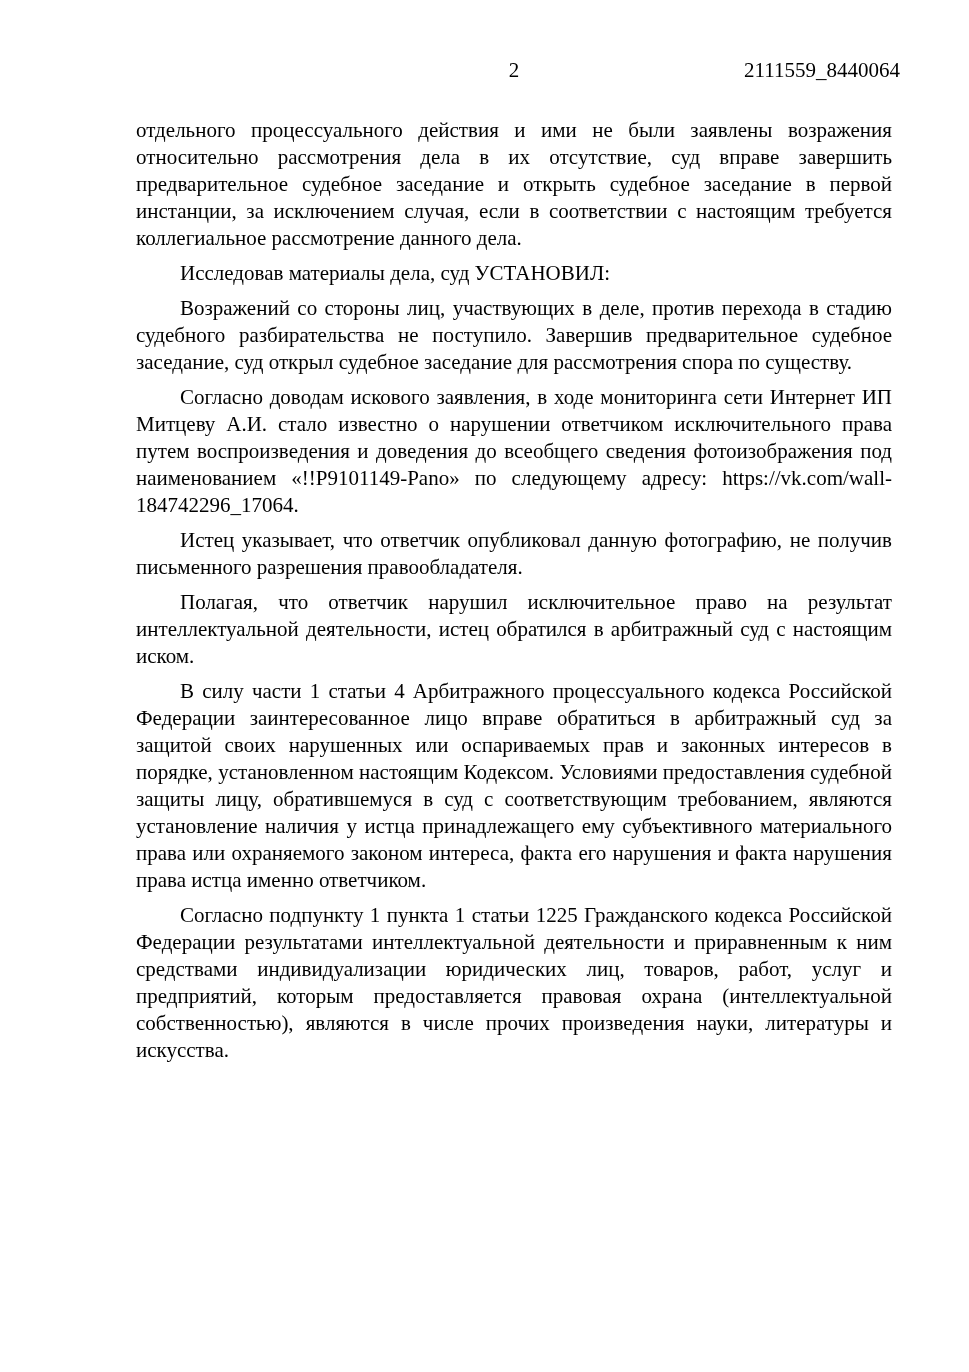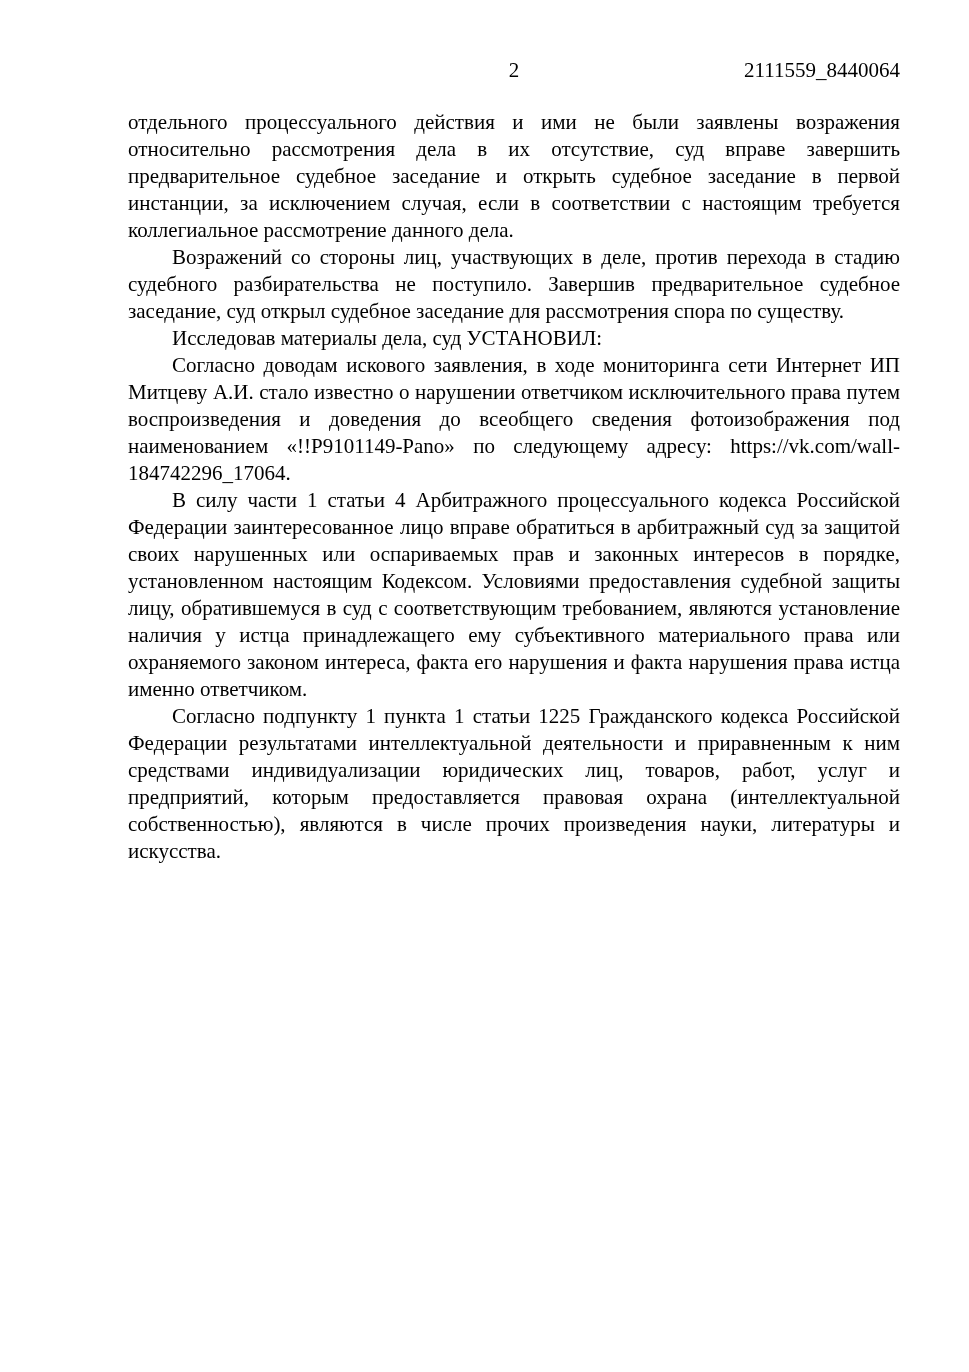--- a/index.html
+++ b/index.html
@@ -46,41 +46,43 @@
     position: absolute;
     top: 109px;
     left: 128px;
     width: 772px;
     font-size: 21px;
     line-height: 27px;
     text-align: justify;
     text-justify: inter-word;
   }
   .doc-body p {
-    margin: 0;
+    margin: 8px;
     padding: 0;
     text-indent: 44px;
   }
   
   .doc-body p:first-child {
     text-indent: 0;
   }
 </style>
 </head>
 <body>
 
 <div class="page">
 
   <div class="page-header">
     <span class="page-num">2</span>
     <span class="doc-num">2111559_8440064</span>
   </div>
 
   <div class="doc-body">
     <p>отдельного процессуального действия и ими не были заявлены возражения относительно рассмотрения дела в их отсутствие, суд вправе завершить предварительное судебное заседание и открыть судебное заседание в первой инстанции, за исключением случая, если в соответствии с настоящим требуется коллегиальное рассмотрение данного дела.</p>
+    <p>Исследовав материалы дела, суд УСТАНОВИЛ:</p>
     <p>Возражений со стороны лиц, участвующих в деле, против перехода в стадию судебного разбирательства не поступило. Завершив предварительное судебное заседание, суд открыл судебное заседание для рассмотрения спора по существу.</p>
-    <p>Исследовав материалы дела, суд УСТАНОВИЛ:</p>
     <p>Согласно доводам искового заявления, в ходе мониторинга сети Интернет ИП Митцеву А.И. стало известно о нарушении ответчиком исключительного права путем воспроизведения и доведения до всеобщего сведения фотоизображения под наименованием «!!P9101149-Pano» по следующему адресу: https://vk.com/wall-184742296_17064.</p>
+    <p>Истец указывает, что ответчик опубликовал данную фотографию, не получив письменного разрешения правообладателя.</p>
+    <p>Полагая, что ответчик нарушил исключительное право на результат интеллектуальной деятельности, истец обратился в арбитражный суд с настоящим иском.</p>
     <p>В силу части 1 статьи 4 Арбитражного процессуального кодекса Российской Федерации заинтересованное лицо вправе обратиться в арбитражный суд за защитой своих нарушенных или оспариваемых прав и законных интересов в порядке, установленном настоящим Кодексом. Условиями предоставления судебной защиты лицу, обратившемуся в суд с соответствующим требованием, являются установление наличия у истца принадлежащего ему субъективного материального права или охраняемого законом интереса, факта его нарушения и факта нарушения права истца именно ответчиком.</p>
     <p>Согласно подпункту 1 пункта 1 статьи 1225 Гражданского кодекса Российской Федерации результатами интеллектуальной деятельности и приравненным к ним средствами индивидуализации юридических лиц, товаров, работ, услуг и предприятий, которым предоставляется правовая охрана (интеллектуальной собственностью), являются в числе прочих произведения науки, литературы и искусства.</p>
   </div>
 
 </div>
 
 </body></html>

